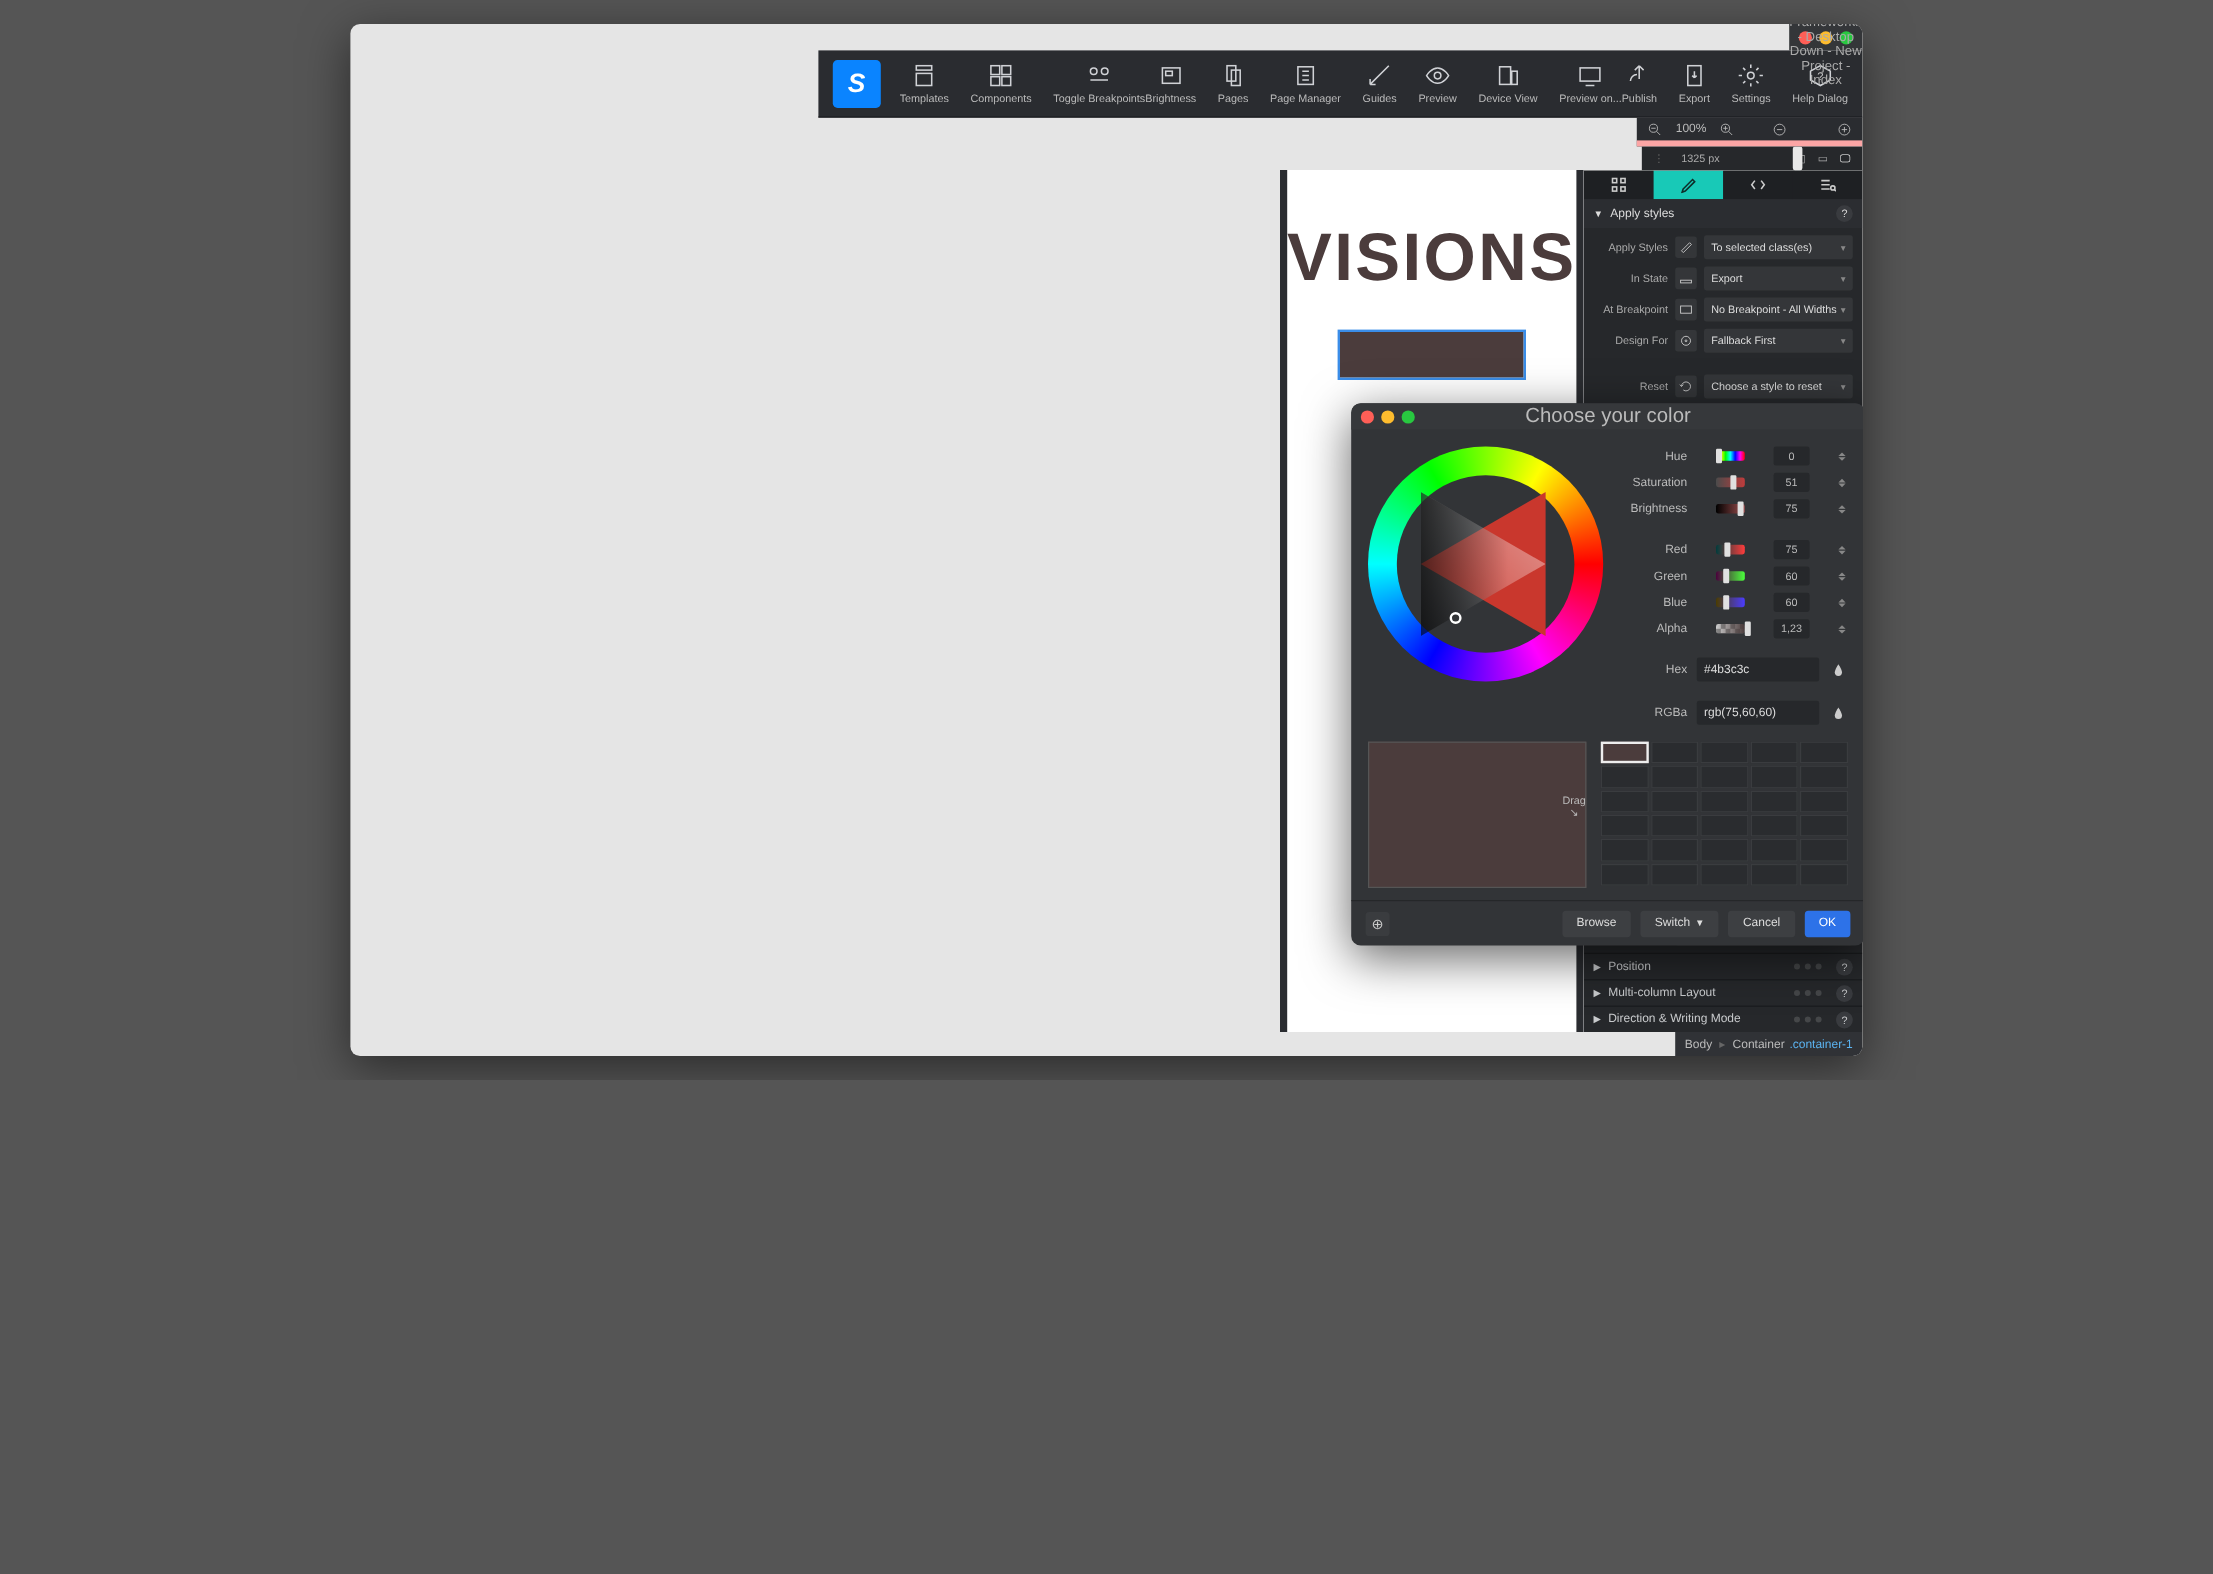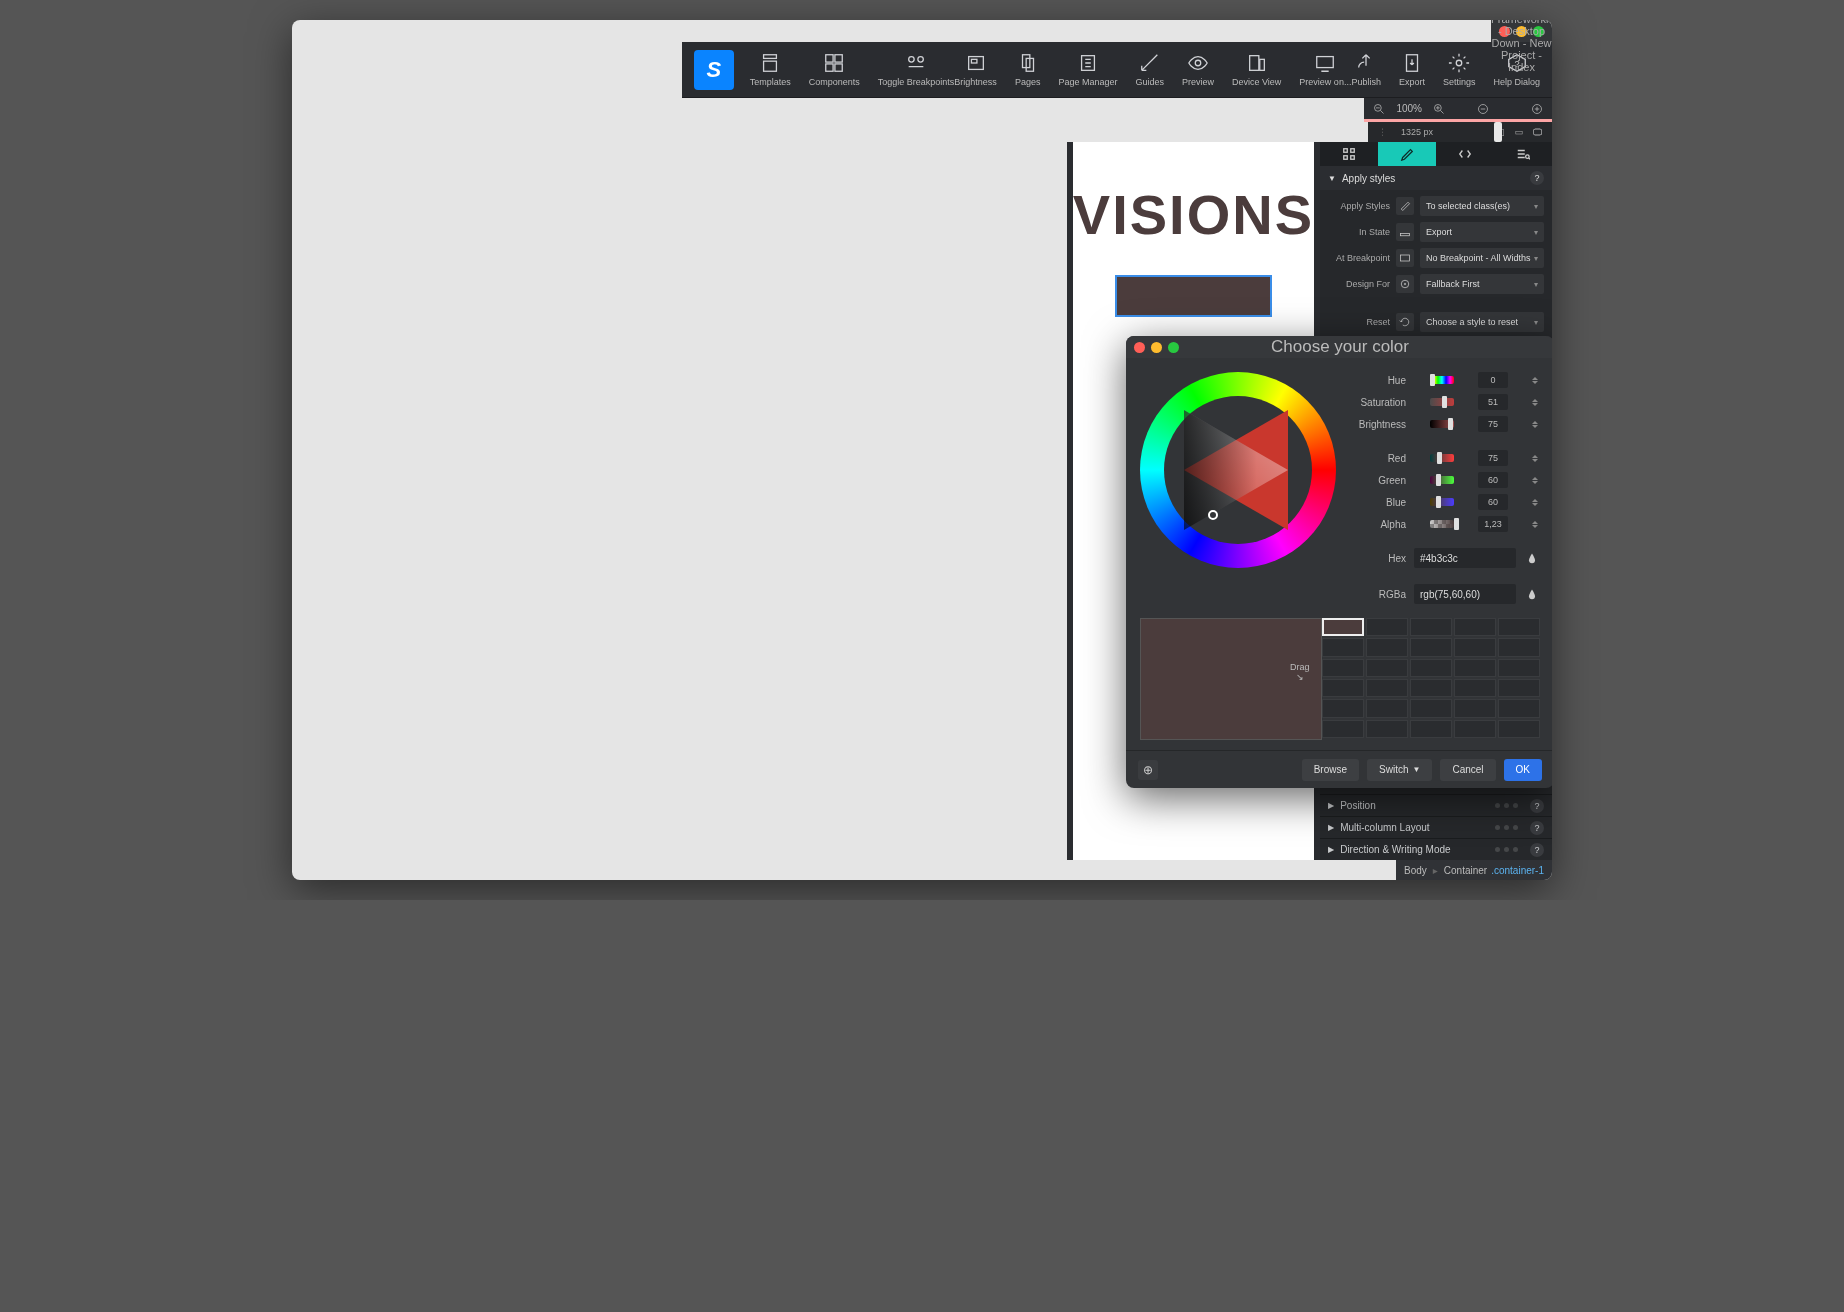--- a/index.html
+++ b/index.html
@@ -10,21 +10,21 @@
 .dot { width: 11px; height: 11px; border-radius: 50%; }
 .dot.red { background: #ff5f57; } .dot.yellow { background: #febc2e; } .dot.green { background: #28c840; }
 .titlebar-title { position: absolute; left: 0; right: 0; text-align: center; color: #aaa; font-size: 11px; pointer-events: none; }
 .toolbar { height: 56px; background: #2a2c30; display: flex; align-items: center; padding: 0 12px; border-bottom: 1px solid #1c1d20; color: #ccc; }
 .logo { width: 40px; height: 40px; background: #0a84ff; border-radius: 4px; display: flex; align-items: center; justify-content: center; color: #fff; font-weight: 900; font-size: 22px; font-style: italic; margin-right: 16px; }
 .tool-group { display: flex; gap: 18px; }
 .tool-item { display: flex; flex-direction: column; align-items: center; gap: 3px; font-size: 9px; color: #bbb; cursor: pointer; }
 .tool-icon { width: 22px; height: 22px; display: flex; align-items: center; justify-content: center; }
 .tool-icon svg { stroke: #d0d2d6; fill: none; stroke-width: 1.4; }
 .toolbar-spacer { flex: 1; }
-.zoombar { height: 24px; background: #2a2c30; display: flex; align-items: center; padding: 0 8px; gap: 10px; color: #bbb; font-size: 10px; border-bottom: 3px solid #fca5a5; }
+.zoombar { height: 24px; background: #2a2c30; display: flex; align-items: center; padding: 0 8px; gap: 10px; color: #bbb; font-size: 10px; border-bottom: 5px solid #fca5a5; }
 .zoombar .zicon { width: 14px; height: 14px; display: flex; align-items: center; justify-content: center; cursor: pointer; }
 .ruler-area { position: relative; overflow: hidden; height: 20px; }
 .ruler { height: 20px; background: linear-gradient(#2e6fd8, #1a55bf); position: relative; margin-left: 184px; }
 .ruler-left { position: absolute; left: 0; top: 0; height: 20px; width: 184px; background: #26282b; display: flex; align-items: center; gap: 14px; color: #aaa; font-size: 9px; padding-left: 10px; }
 .ruler-left .dev-icons { display: flex; gap: 10px; margin-left: auto; padding-right: 10px; }
 .ruler-marker { position: absolute; top: 2px; color: #fff; font-size: 10px; }
 .ruler-handle { position: absolute; right: 50px; top: 0; width: 8px; height: 20px; background: #e8e8e8; border-radius: 2px; }
 .main-area { flex: 1; display: flex; overflow: hidden; }
 .canvas-wrap { flex: 1; background: #2a2c30; overflow: auto; position: relative; }
 .canvas { margin: 0 6px; background: #fff; min-height: 740px; padding-top: 40px; }
@@ -74,21 +74,21 @@
 .slider-val { width: 30px; height: 16px; background: #26282b; border-radius: 2px; display: flex; align-items: center; justify-content: center; font-size: 9px; }
 .slider-stepper { width: 8px; display: flex; flex-direction: column; gap: 1px; }
 .slider-stepper span { width: 0; height: 0; border-left: 3px solid transparent; border-right: 3px solid transparent; }
 .slider-stepper .up { border-bottom: 3px solid #888; }
 .slider-stepper .dn { border-top: 3px solid #888; }
 .gap-row { height: 6px; }
 .hex-row { display: flex; align-items: center; gap: 8px; font-size: 10px; color: #bbb; margin-top: 10px; }
 .hex-row .slabel { width: 56px; text-align: right; }
 .hex-row .hex-input { flex: 1; height: 20px; background: #26282b; border-radius: 2px; display: flex; align-items: center; padding: 0 6px; font-size: 10px; color: #ddd; }
 .hex-row .drop { width: 16px; height: 16px; display: flex; align-items: center; justify-content: center; }
-.preview-area { display: flex; padding: 0 14px 10px; gap: 0; }
+.preview-area { display: flex; padding: 0 14px 10px; gap: 12px; }
 .color-preview { width: 182px; height: 122px; background: #4b3c3c; border: 1px solid #555; }
 .swatch-area { flex: 1; display: flex; flex-direction: column; gap: 2px; position: relative; }
 .swatch-grid { display: grid; grid-template-columns: repeat(5, 1fr); grid-template-rows: repeat(6, 1fr); gap: 2px; height: 120px; }
 .swatch { background: #2a2c2f; border: 1px solid #3a3c3f; }
 .swatch.sel { background: #4b3c3c; border: 2px solid #eee; }
 .drag-label { position: absolute; left: -32px; top: 44px; font-size: 9px; color: #bbb; text-align: center; }
 .color-footer { height: 38px; display: flex; align-items: center; padding: 0 12px; gap: 8px; border-top: 1px solid #252729; }
 .footer-add { width: 20px; height: 20px; border-radius: 3px; background: #3a3c3f; display: flex; align-items: center; justify-content: center; color: #ccc; font-size: 12px; }
 .footer-spacer { flex: 1; }
 .btn { height: 22px; padding: 0 12px; border-radius: 3px; background: #3d3f42; color: #ddd; font-size: 10px; display: flex; align-items: center; cursor: pointer; }

